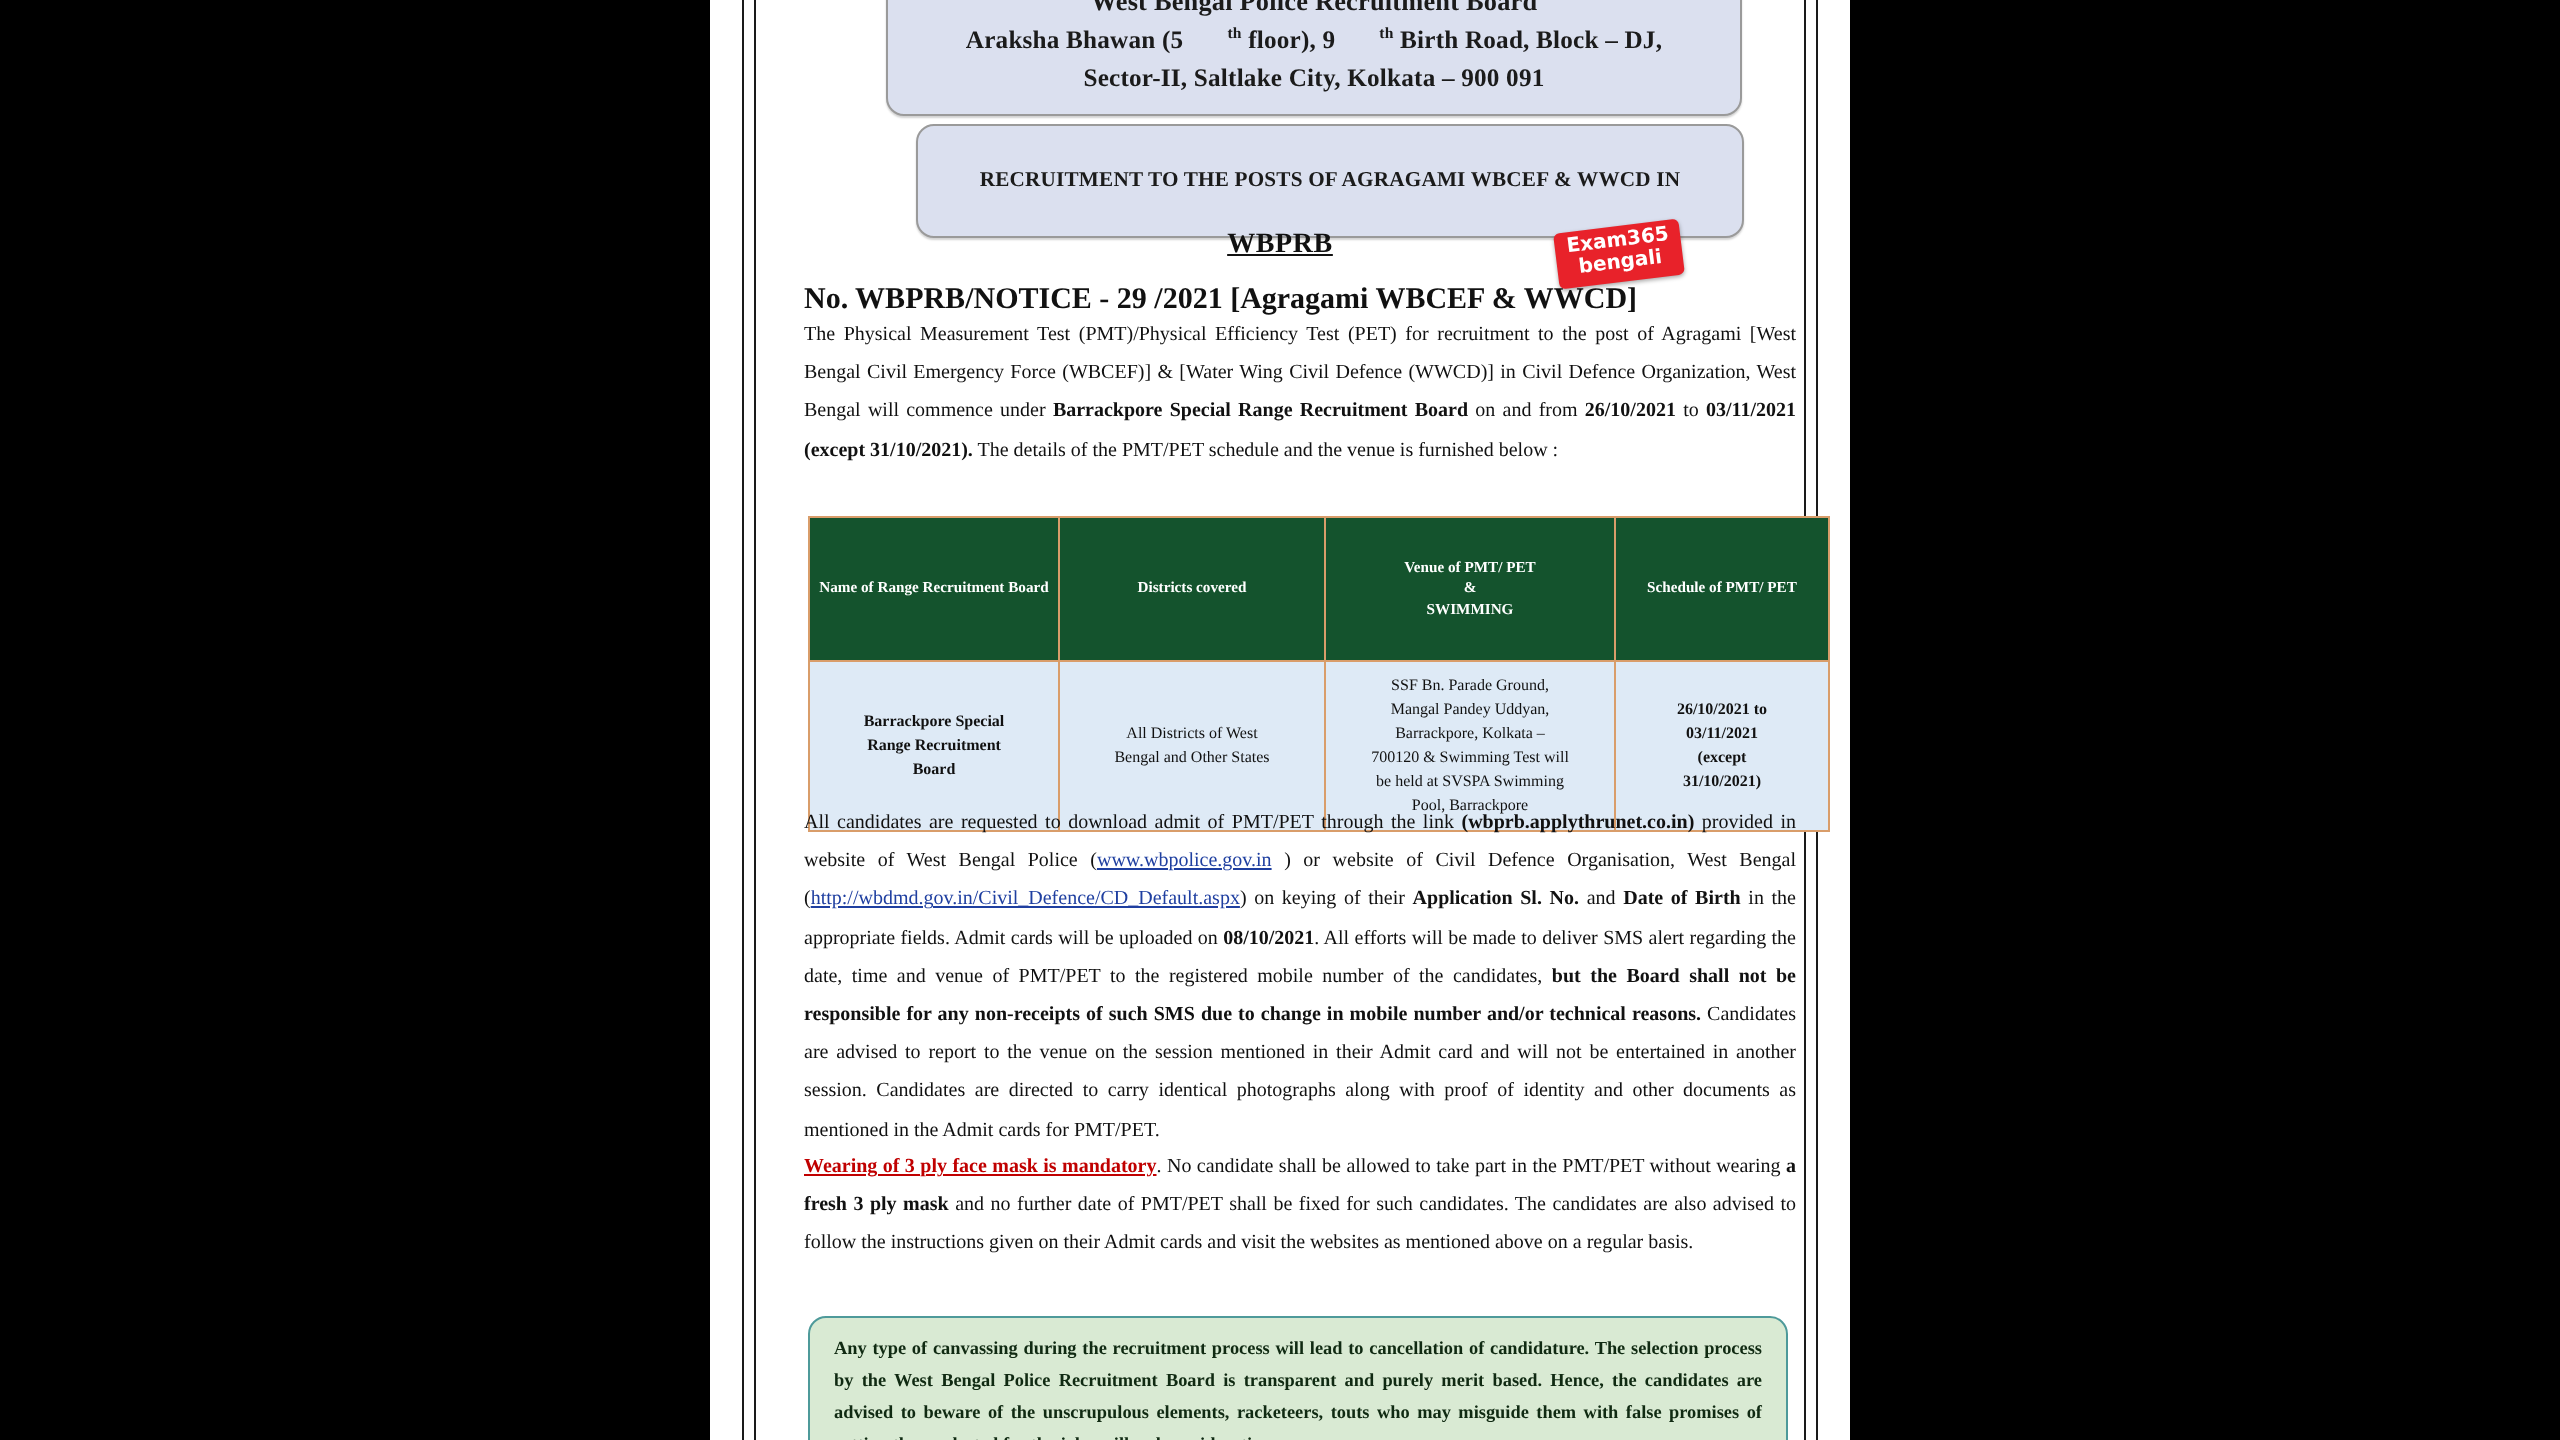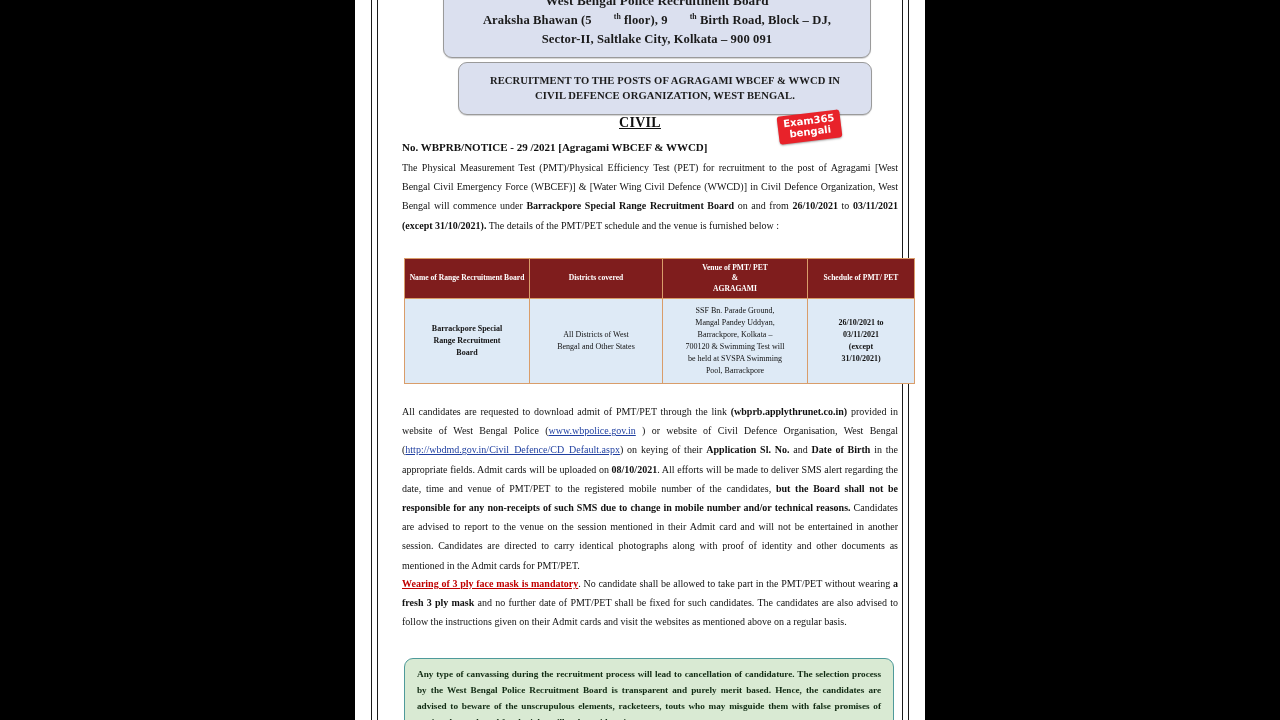--- a/index.html
+++ b/index.html
@@ -46,35 +46,35 @@
   }
   .hdr-address{
     position:absolute;left:63px;top:-16px;width:410px;
     padding:6px 8px 8px;
     font-size:12.6px;line-height:1.5;
     letter-spacing:.1px;
   }
   .hdr-address .l1{font-size:13.2px;}
   .hdr-subject{
     position:absolute;left:78px;top:62px;width:392px;
-    padding:10px 10px;
+    padding:20px 10px;
     font-size:10.6px;line-height:1.45;
     letter-spacing:.1px;
   }
   sup{font-size:.62em;vertical-align:super;line-height:0;margin-left:22px;}
 
   
   .notice-title{
     position:absolute;left:0;top:112px;width:520px;text-align:center;
     font-size:14px;font-weight:bold;text-decoration:underline;
     letter-spacing:.3px;
   }
   .notice-no{
     position:absolute;left:22px;top:139px;
-    font-size:11px;font-weight:bold;
+    font-size:15px;font-weight:bold;
   }
 
   
   .stamp{
     position:absolute;left:398px;top:113px;
     transform:rotate(-7deg);
     background:#e8222a;color:#fff;
     border-radius:3px;
     padding:3px 6px 4px;
     font-family:"DejaVu Sans", sans-serif;
@@ -97,24 +97,24 @@
   .lnk{color:#1f3fa0;text-decoration:underline;}
   .mask-lead{color:#c00000;font-weight:bold;text-decoration:underline;}
 
   
   .tbl{
     position:absolute;left:24px;top:258px;width:490px;
     border-collapse:collapse;
     table-layout:fixed;
   }
   .tbl th{
-    background:#7f1d1d;color:#ffffff;
+    background:#14532d;color:#ffffff;
     border:1px solid #d99d6a;
     font-size:7.6px;font-weight:bold;
-    padding:4px 2px;
+    padding:20px 2px;
     text-align:center;vertical-align:middle;
     line-height:1.35;
   }
   .tbl td{
     background:#deeaf6;
     border:1px solid #d99d6a;
     font-size:8px;
     padding:6px 22px;
     text-align:center;vertical-align:middle;
     line-height:1.5;
@@ -147,43 +147,42 @@
   <div class="doc">
 
     <div class="hdr-box hdr-address">
       <div class="l1">West Bengal Police Recruitment Board</div>
       <div><span>Araksha Bhawan (5</span><sup>th</sup><span> floor), 9</span><sup>th</sup><span> Birth Road, Block – DJ,</span></div>
       <div>Sector-II, Saltlake City, Kolkata – 900 091</div>
     </div>
 
     <div class="hdr-box hdr-subject">
       <div>RECRUITMENT TO THE POSTS OF AGRAGAMI WBCEF &amp; WWCD IN</div>
-      <div>CIVIL DEFENCE ORGANIZATION, WEST BENGAL.</div>
     </div>
 
-    <div class="notice-title">CIVIL</div>
+    <div class="notice-title">WBPRB</div>
 
     <div class="notice-no">No. WBPRB/NOTICE - 29 /2021 [Agragami WBCEF &amp; WWCD]</div>
 
     <div class="stamp">
       <span>Exam365</span>
       <span>bengali</span>
     </div>
 
     <p class="body p-intro"><span>The Physical Measurement Test (PMT)/Physical Efficiency Test (PET) for recruitment to the post of Agragami [West Bengal Civil Emergency Force (WBCEF)] &amp; [Water Wing Civil Defence (WWCD)] in Civil Defence Organization, West Bengal will commence under </span><b>Barrackpore Special Range Recruitment Board</b><span> on and from </span><b>26/10/2021</b><span> to </span><b>03/11/2021 (except 31/10/2021).</b><span> The details of the PMT/PET schedule and the venue is furnished below :</span></p>
 
     <table class="tbl">
       <thead>
         <tr>
           <th class="c1">Name of Range Recruitment Board</th>
           <th class="c2">Districts covered</th>
           <th class="c3">
             <div>Venue of PMT/ PET</div>
             <div>&amp;</div>
-            <div>AGRAGAMI</div>
+            <div>SWIMMING</div>
           </th>
           <th class="c4">Schedule of PMT/ PET</th>
         </tr>
       </thead>
       <tbody>
         <tr>
           <td class="b">Barrackpore Special Range Recruitment Board</td>
           <td>All Districts of West Bengal and Other States</td>
           <td>SSF Bn. Parade Ground, Mangal Pandey Uddyan, Barrackpore, Kolkata – 700120 &amp; Swimming Test will be held at SVSPA Swimming Pool, Barrackpore</td>
           <td class="b">26/10/2021 to 03/11/2021 (except 31/10/2021)</td>

